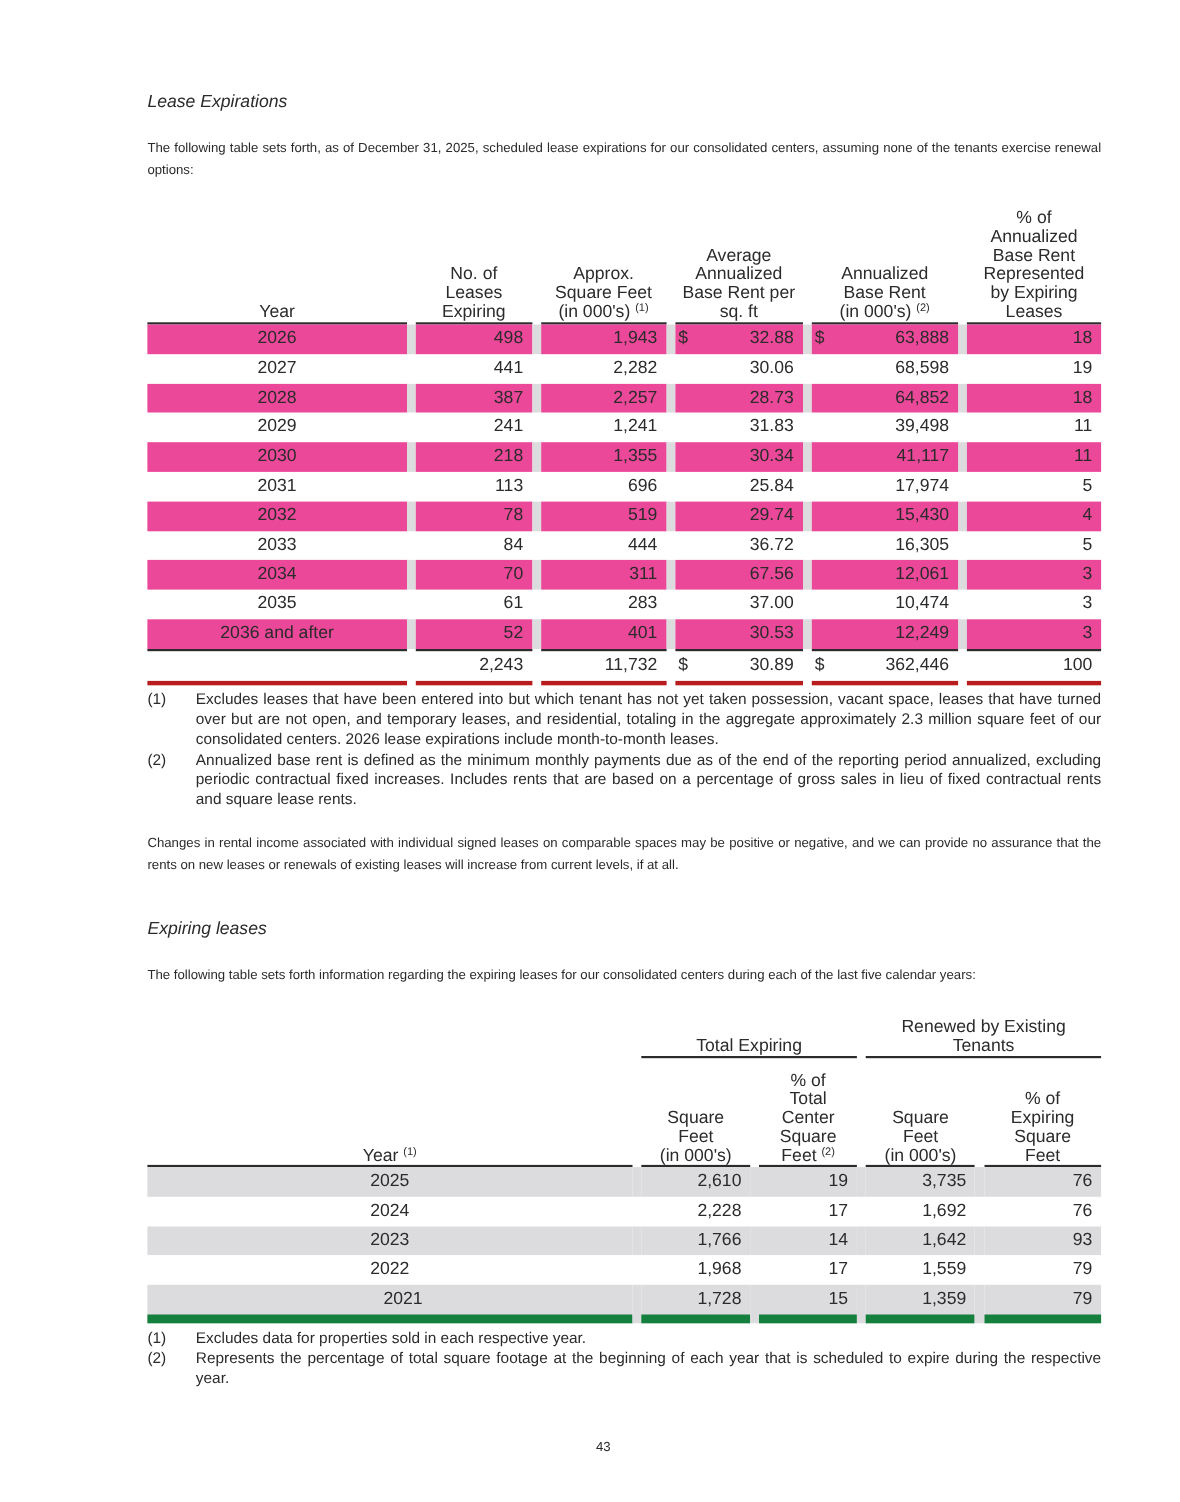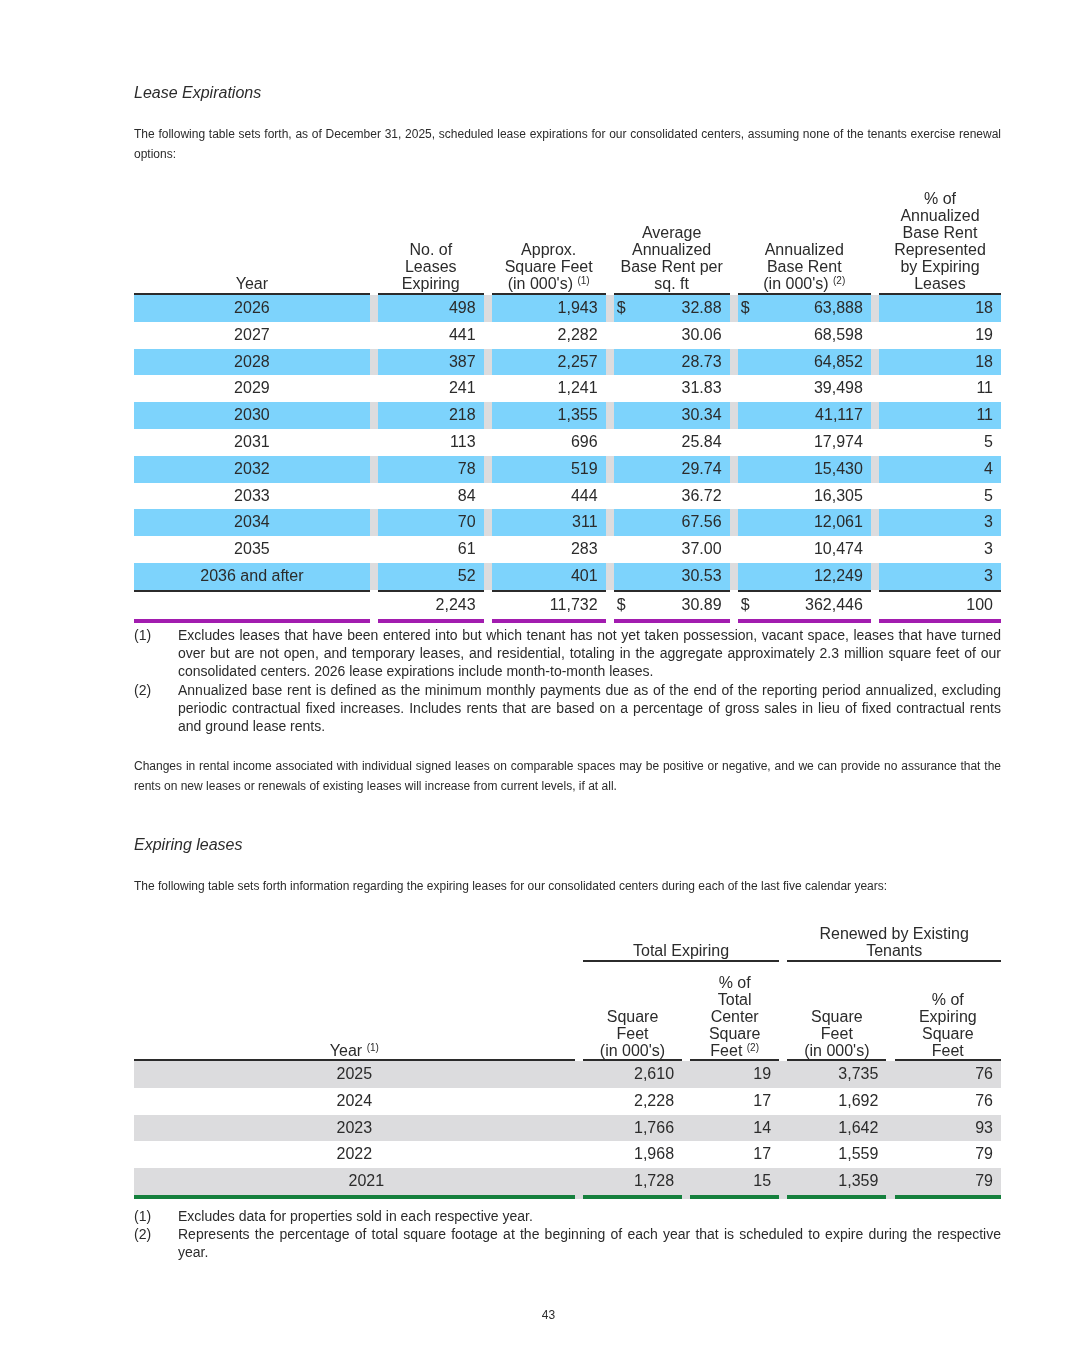--- a/index.html
+++ b/index.html
@@ -12,41 +12,41 @@
   .para { position: absolute; left: 0; width: 867px; font-size: 12px; line-height: 20px; text-align: justify; }
   .para.justify-last { text-align-last: left; }
 
   
   .t1 { position: absolute; left: 0; top: 190px; width: 867px; border-collapse: separate; border-spacing: 0; }
   .t1 th, .t1 td { padding: 0; font-size: 16px; }
   .t1 thead th { vertical-align: bottom; text-align: center; font-weight: normal; line-height: 17px; padding-bottom: 1px; }
   .hdr-cell { border-bottom: 2px solid #2b2b2b; }
   .gap { width: 8px; }
   .t1 tbody td { height: 26.8px; line-height: 26.8px; }
-  .t1 tbody tr.shade td.c { background: #7dd3fc; }
+  .t1 tbody tr.shade td.c { background: #ec4899; }
   .t1 tbody tr.shade td.gap { background: #dcdcde; }
   .num { text-align: right; padding-right: 8px !important; }
   .ctr { text-align: center; }
   .dollar { position: relative; }
   .dollar .sign { position: absolute; left: 3px; }
-  .total-row td.c { border-top: 2px solid #2b2b2b; border-bottom: 4px solid #a21caf; }
+  .total-row td.c { border-top: 2px solid #2b2b2b; border-bottom: 4px solid #b91c1c; }
   sup { font-size: 10px; vertical-align: 5px; line-height: 0; }
 
   .fn { position: absolute; left: 0; width: 867px; font-size: 14px; line-height: 18px; }
   .fn .mark { position: absolute; left: 0; }
   .fn .txt { margin-left: 44px; display: block; text-align: justify; }
 
   
   .t2 { position: absolute; left: 0; top: 925px; width: 867px; border-collapse: separate; border-spacing: 0; }
   .t2 th, .t2 td { padding: 0; font-size: 16px; }
   .t2 thead th { vertical-align: bottom; text-align: center; font-weight: normal; line-height: 17px; }
   .group-hdr { border-bottom: 2px solid #2b2b2b; padding-bottom: 1px !important; }
   .t2 tbody td { height: 19px; line-height: 26.8px; }
   .t2 tbody tr.shade td { background: #dcdcde; }
-  .t2 tbody tr.last td.c { border-bottom: 4px solid #15803d; padding-left: 24px; }
+  .t2 tbody tr.last td.c { border-bottom: 8px solid #15803d; padding-left: 24px; }
   .pagenum { position: absolute; left: 12px; width: 805px; text-align: center; top: 1308px; font-size: 12px; }
 </style>
 </head>
 <body>
 
 <div class="page">
 
   <div class="heading-italic" style="top:83px;">Lease Expirations</div>
   <div class="para justify-last" style="top:124px;">The following table sets forth, as of December 31, 2025, scheduled lease expirations for our consolidated centers, assuming none of the tenants exercise renewal options:</div>
 
@@ -262,21 +262,21 @@
         </tr>
       </tbody>
   </table>
 
   <div class="fn" style="top:626px;">
     <span class="mark">(1)</span>
     <span class="txt">Excludes leases that have been entered into but which tenant has not yet taken possession, vacant space, leases that have turned over but are not open, and temporary leases, and residential, totaling in the aggregate approximately 2.3 million square feet of our consolidated centers. 2026 lease expirations include month-to-month leases.</span>
   </div>
   <div class="fn" style="top:681px;">
     <span class="mark">(2)</span>
-    <span class="txt">Annualized base rent is defined as the minimum monthly payments due as of the end of the reporting period annualized, excluding periodic contractual fixed increases. Includes rents that are based on a percentage of gross sales in lieu of fixed contractual rents and ground lease rents.</span>
+    <span class="txt">Annualized base rent is defined as the minimum monthly payments due as of the end of the reporting period annualized, excluding periodic contractual fixed increases. Includes rents that are based on a percentage of gross sales in lieu of fixed contractual rents and square lease rents.</span>
   </div>
 
   <div class="para justify-last" style="top:756px;">Changes in rental income associated with individual signed leases on comparable spaces may be positive or negative, and we can provide no assurance that the rents on new leases or renewals of existing leases will increase from current levels, if at all.</div>
 
   <div class="heading-italic" style="top:835px;">Expiring leases</div>
   <div class="para justify-last" style="top:876px;">The following table sets forth information regarding the expiring leases for our consolidated centers during each of the last five calendar years:</div>
 
   <table class="t2">
     <colgroup>
       <col style="width:427px">

